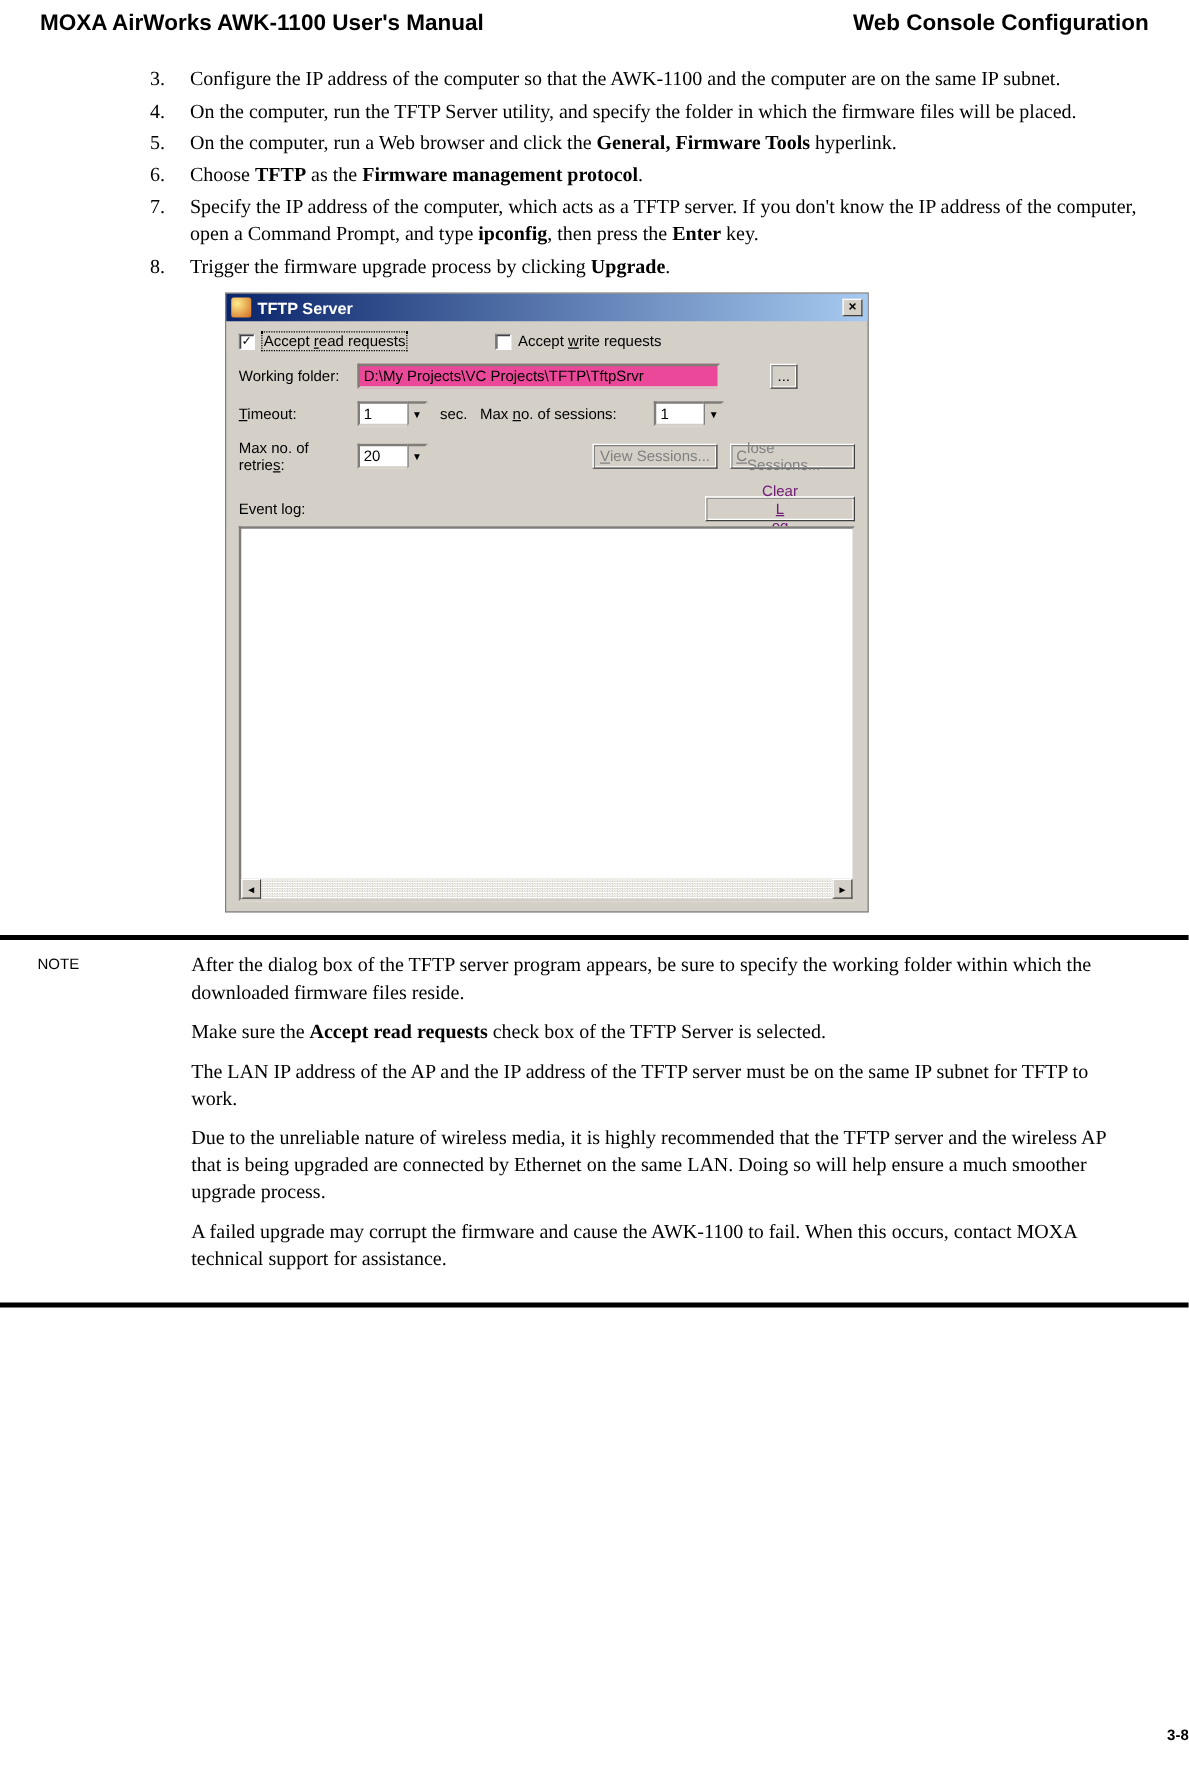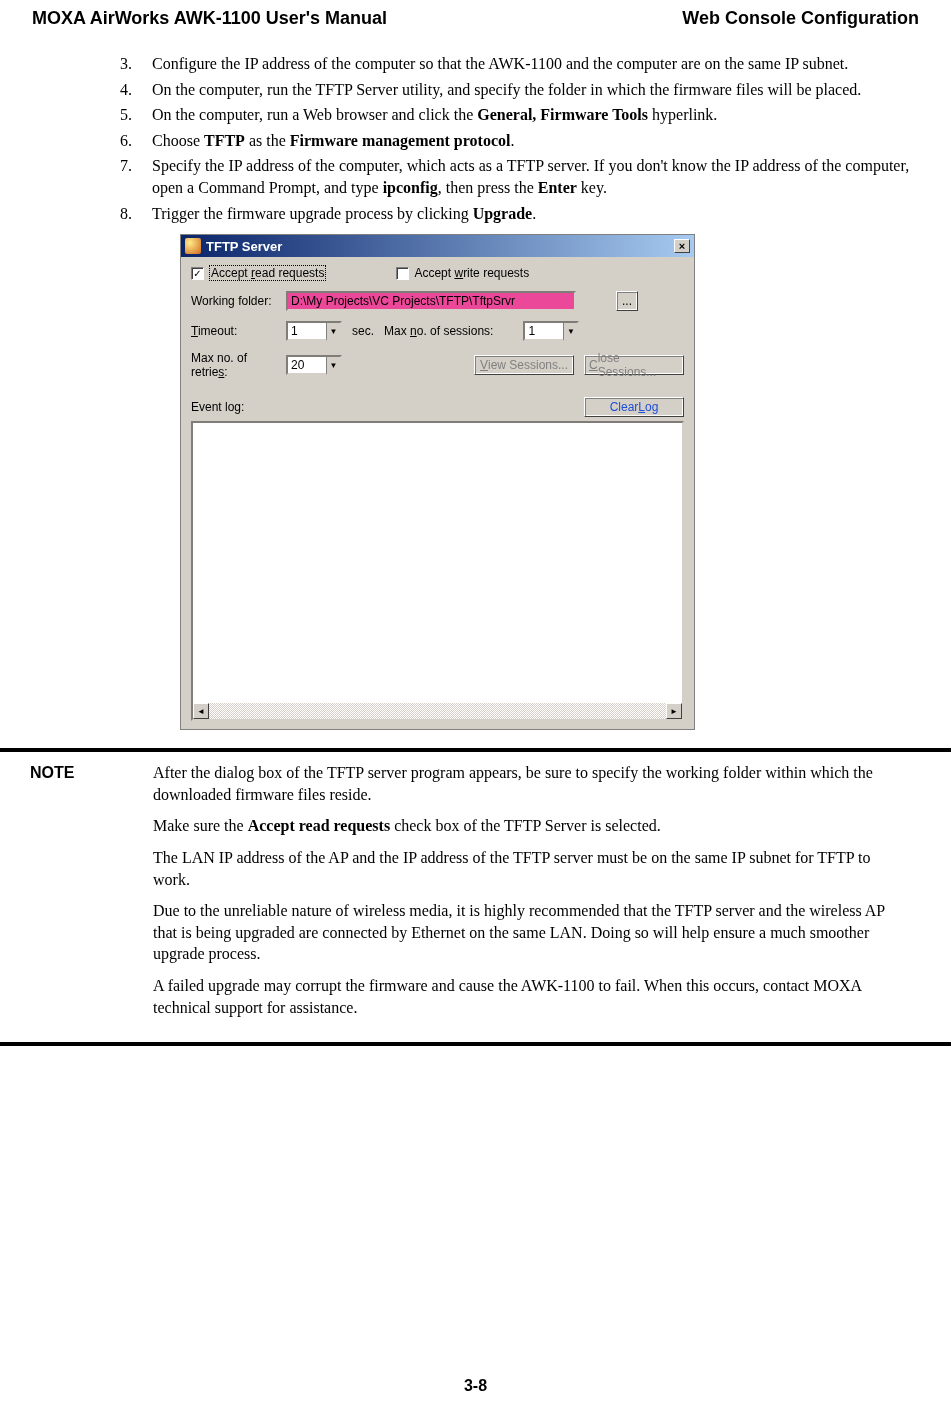--- a/index.html
+++ b/index.html
@@ -166,22 +166,23 @@
       padding: 0 4px;
       display: flex;
       align-items: center;
       justify-content: center;
     }
     .btn-wide {
       width: 100px;
       color: #808080;
     }
     .btn-clear {
-      width: 100px;
-      color: #1d4ed8;
+      width: 120px;
+      color: #701a75;
+      flex-direction: column;
     }
     .event-area {
       background: #fff;
       border: 2px inset #d4d0c8;
       height: 300px;
       margin-top: 4px;
       position: relative;
     }
     .scroll-h {
       position: absolute;
@@ -210,39 +211,39 @@
     }
     .note-section {
       margin-top: 18px;
       border-top: 4px solid #000;
       border-bottom: 4px solid #000;
       padding: 10px 40px 14px 30px;
       display: flex;
     }
     .note-label {
       font-family: Arial, Helvetica, sans-serif;
-      font-weight: bold;
-      font-size: 16px;
+      font-weight: normal;
+      font-size: 12px;
       width: 90px;
       flex-shrink: 0;
       padding-top: 2px;
     }
     .note-body p {
       margin-bottom: 10px;
       line-height: 1.35;
       margin-left: 33px;
     }
     .page-num {
       position: absolute;
       bottom: 20px;
       width: 100%;
-      text-align: center;
+      text-align: right;
       font-family: Arial, Helvetica, sans-serif;
       font-weight: bold;
-      font-size: 16px;
+      font-size: 12px;
     }
   </style>
 </head>
 <body>
 
 <div class="header">
   <span>MOXA AirWorks AWK-1100 User's Manual</span>
   <span>Web Console Configuration</span>
 </div>
 

